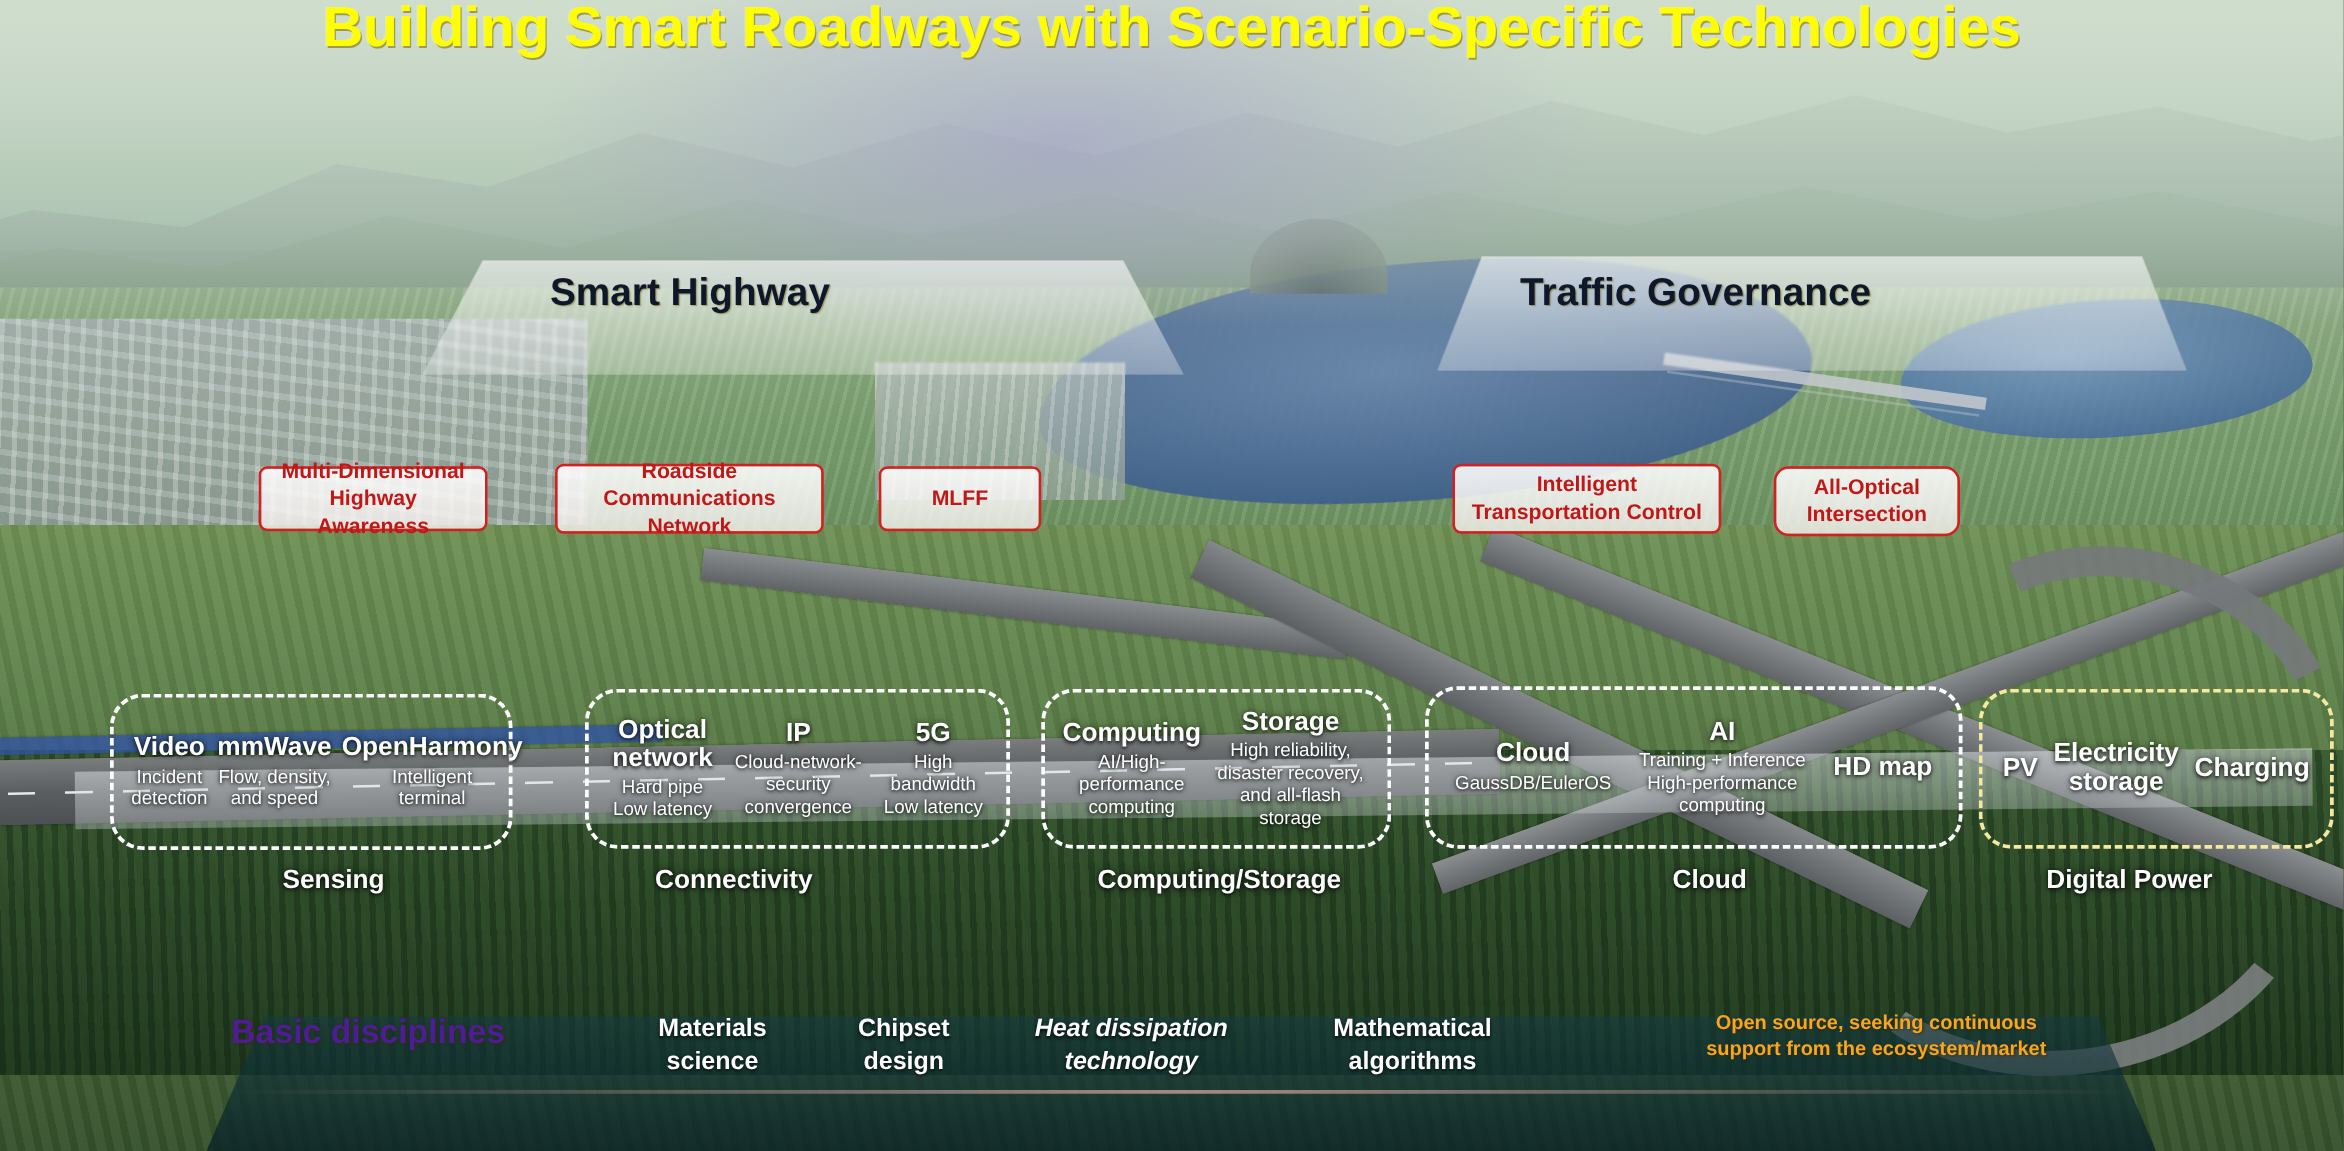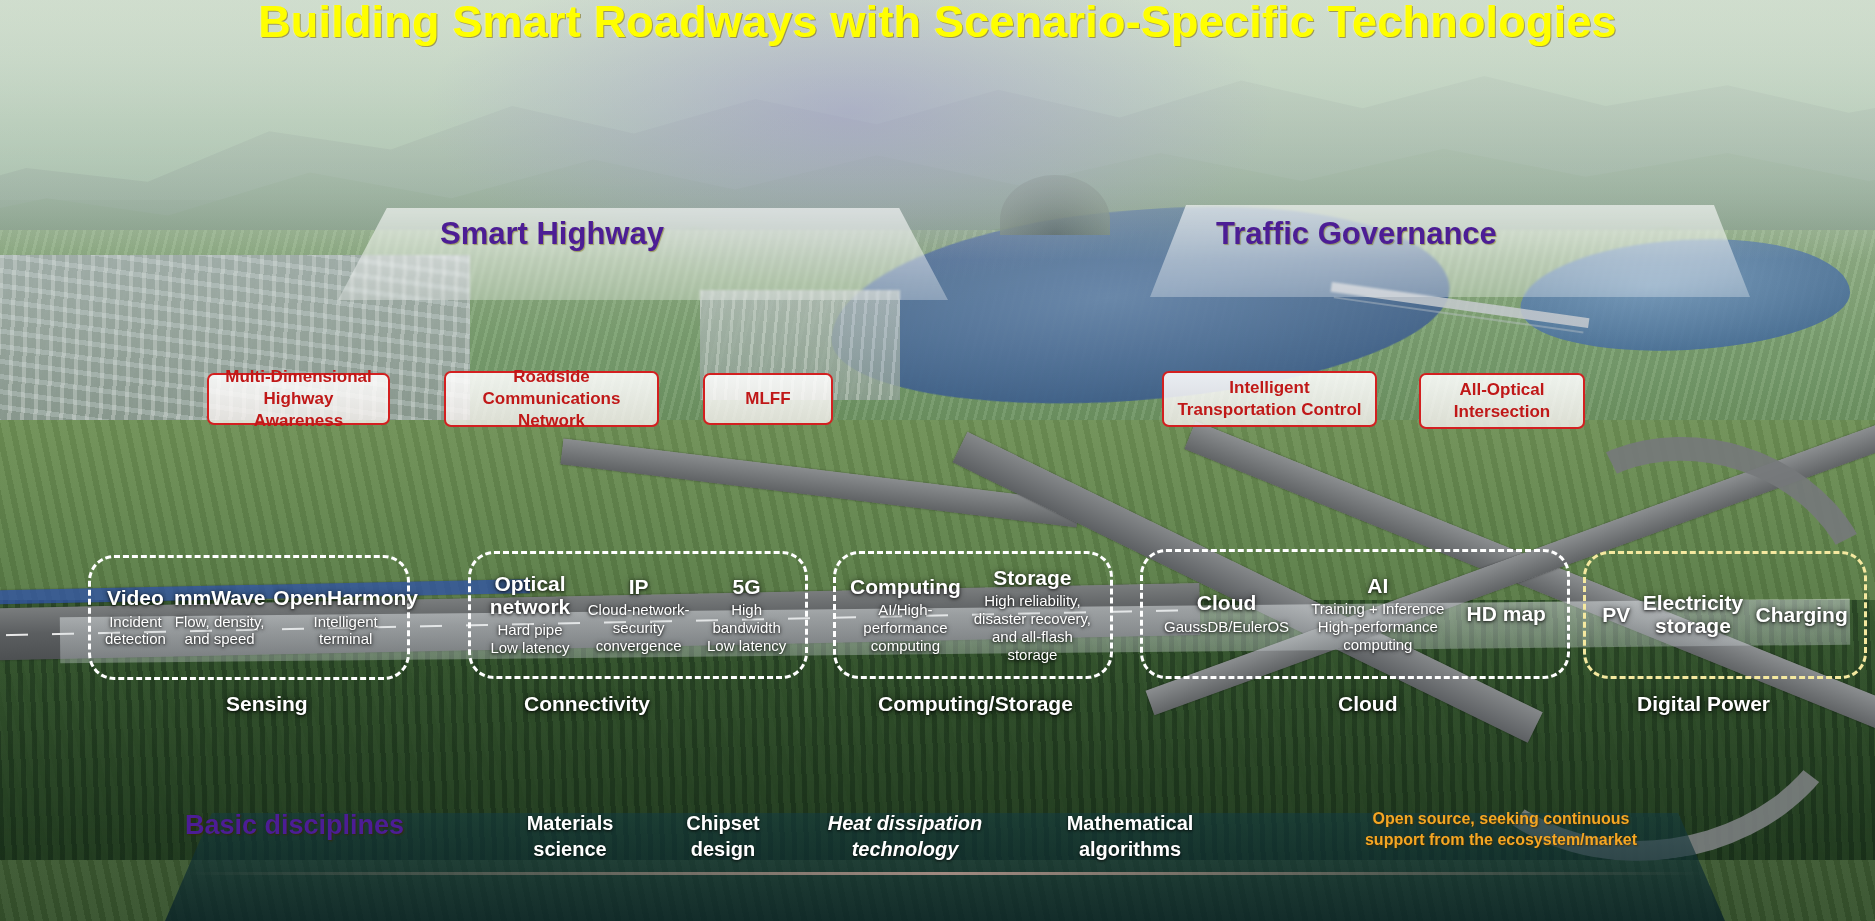--- a/index.html
+++ b/index.html
@@ -196,41 +196,41 @@
   }
 
   
   .title{
     position:absolute; left:0; top:-4px; width:100%;
     text-align:center; font-size:45px; font-weight:bold; color:#ffff00;
     letter-spacing:.2px;
     text-shadow:1px 1px 0 rgba(120,100,0,.55), -1px 0 0 rgba(255,255,160,.4);
   }
   .scene-label{
-    position:absolute; font-size:31px; font-weight:bold; color:#4c1d95;
+    position:absolute; font-size:31px; font-weight:bold; color:#0f172a;
     text-shadow:1px 1px 1px rgba(110,95,0,.5);
     white-space:nowrap;
   }
   #lbl-smart-highway{ left:440px; top:216px; }
   #lbl-traffic-gov{ left:1216px; top:216px; }
 
   
   .callout{
     position:absolute;
     border:2px solid #d32020; border-radius:7px;
     background:linear-gradient(180deg, rgba(255,255,255,.88), rgba(248,242,240,.80));
     color:#c01818; font-weight:bold; font-size:17px; line-height:1.28;
     text-align:center; display:flex; align-items:center; justify-content:center;
     padding:5px 10px; white-space:pre-line;
   }
   #co-mdha{ left:207px; top:373px; width:183px; height:52px; }
   #co-rcn { left:444px; top:371px; width:215px; height:56px; }
   #co-mlff{ left:703px; top:373px; width:130px; height:52px; }
   #co-itc { left:1162px; top:371px; width:215px; height:56px; }
-  #co-aoi { left:1419px; top:373px; width:166px; height:56px; }
+  #co-aoi { left:1419px; top:373px; width:149px; height:56px;border-radius:12px; }
 
   
   .ribbon{
     position:absolute; left:60px; top:608px; width:1790px; height:46px;
     background:linear-gradient(180deg, rgba(225,230,232,.50), rgba(205,212,215,.35));
     transform:rotate(-.6deg);
   }
 
   
   .panel{

